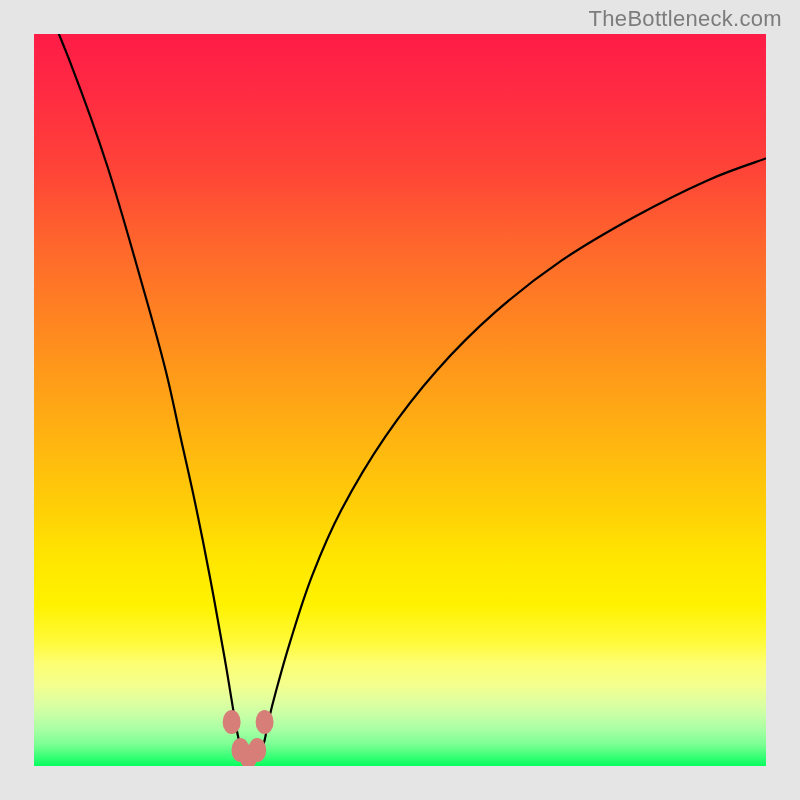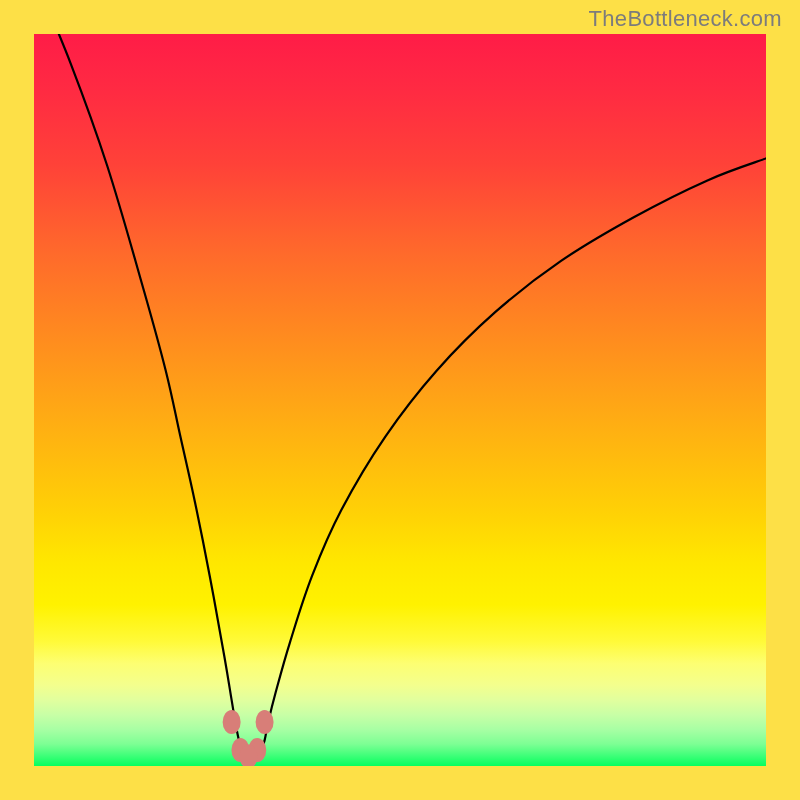--- a/index.html
+++ b/index.html
@@ -7,21 +7,21 @@
     padding: 0;
     width: 800px;
     height: 800px;
     background: #000000;
     overflow: hidden;
   }
   .container {
     position: relative;
     width: 800px;
     height: 800px;
-    background: #fde047;
+    background: #e5e5e5;
   }
   .watermark {
     position: absolute;
     top: 6px;
     right: 18px;
     font-family: Arial, Helvetica, sans-serif;
     font-size: 22px;
     font-weight: 500;
     color: #7c7c7c;
     letter-spacing: 0.3px;

